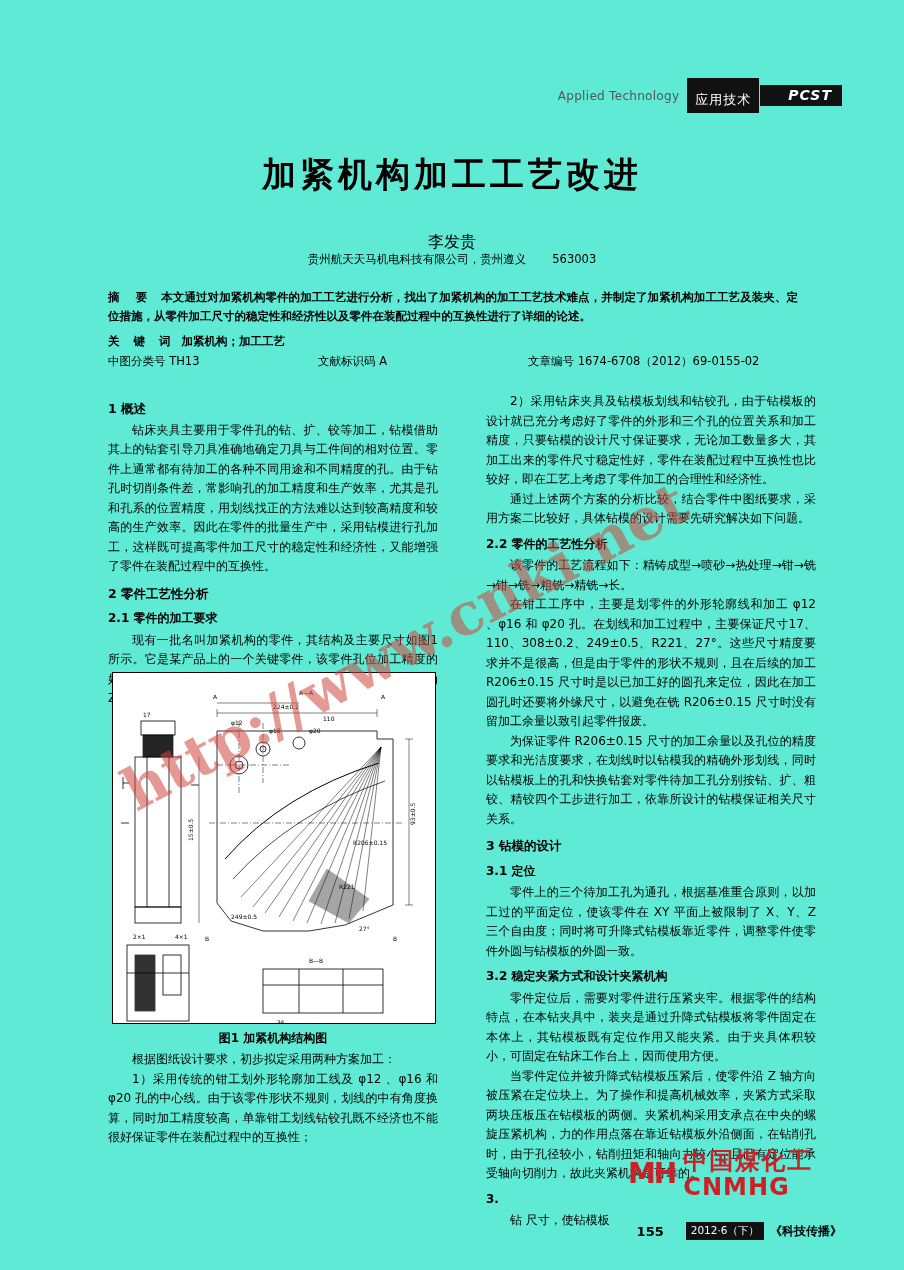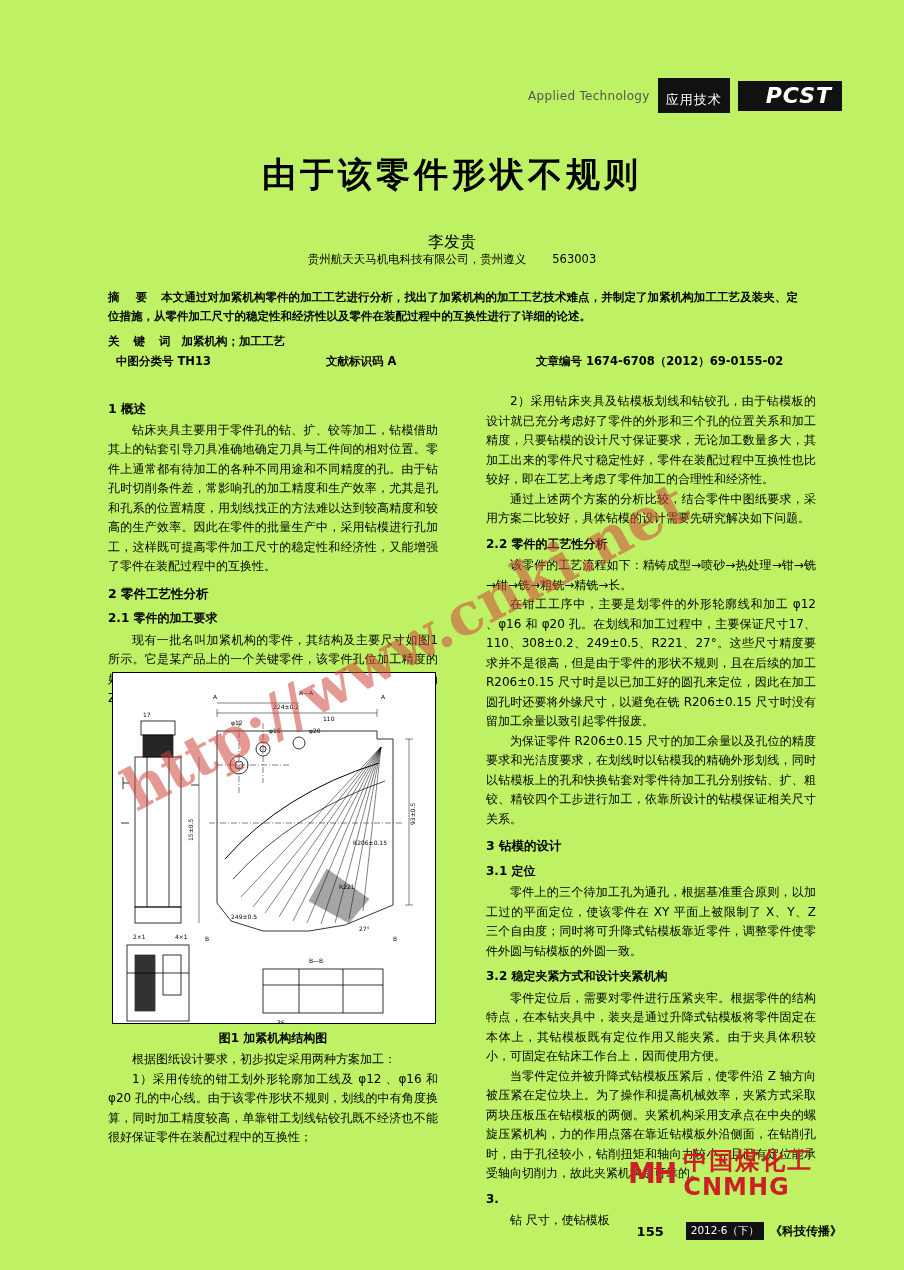--- a/index.html
+++ b/index.html
@@ -8,21 +8,21 @@
     background: #ffffff;
     font-family: "DejaVu Sans", "Liberation Sans", sans-serif;
     color: #000;
     position: relative;
     overflow: hidden;
   }
   .page {
     position: absolute;
     left: 0; top: 0;
     width: 904px; height: 1270px;
-    background: #bef264;
+    background: #5eead4;
   }
   
   .header {
     position: absolute;
     right: 62px; top: 78px;
     display: flex; align-items: center; gap: 0;
   }
   .header .applied {
     font-size: 12px; color: #555;
     font-family: "DejaVu Sans", sans-serif;
@@ -30,23 +30,23 @@
     padding-right: 8px;
   }
   .header .cn-badge {
     background: #111; color: #fff;
     font-size: 13px; font-weight: normal;
     padding: 13px 8px 4px 8px;
     letter-spacing: 1px;
   }
   .header .pcst {
     background: #111; color:#fff;
-    font-size: 22px; font-weight: bold; font-style: italic;
+    font-size: 14px; font-weight: bold; font-style: italic;
     padding: 2px 10px 3px 28px;
-    margin-left: 8px;
+    margin-left: 1px;
     letter-spacing: 1px;
   }
   
   .title {
     position: absolute;
     top: 152px; left: 0; width: 904px;
     text-align: center;
     font-size: 34px; font-weight: bold;
     letter-spacing: 4px;
   }
@@ -67,21 +67,21 @@
   .abs-line {
     font-size: 11.5px; line-height: 19px;
     text-align: justify; font-weight: bold;
   }
   .abs-label { font-weight: bold; letter-spacing: 6px; margin-right: 8px;}
   .kw {
     font-size: 11.5px; font-weight: bold; margin-top: 8px;
   }
   .kw .lbl { letter-spacing: 5px; margin-right: 6px; }
   .clsrow {
-    display:flex; font-size: 11.5px; font-weight: bold; margin-top: 5px; margin-left: 8px;
+    display:flex; font-size: 11.5px; font-weight: normal; margin-top: 5px;
   }
   .clsrow .c1 { width: 210px; }
   .clsrow .c2 { width: 220px; }
   
   .col {
     position: absolute;
     top: 392px;
     width: 330px;
     font-size: 12px;
     line-height: 19.5px;
@@ -155,21 +155,21 @@
 <body>
 
 <div class="page">
 
   <div class="header">
     <span class="applied">Applied Technology</span>
     <span class="cn-badge">应用技术</span>
     <span class="pcst">PCST</span>
   </div>
 
-  <div class="title">由于该零件形状不规则</div>
+  <div class="title">加紧机构加工工艺改进</div>
   <div class="author">李发贵</div>
   <div class="affil">
     <span>贵州航天天马机电科技有限公司，贵州遵义</span><span class="sp"></span><span>563003</span>
   </div>
 
   <div class="abs-wrap">
     <div class="abs-line">
       <span class="abs-label">摘 要</span><span>本文通过对加紧机构零件的加工工艺进行分析，找出了加紧机构的加工工艺技术难点，并制定了加紧机构加工工艺及装夹、定位措施，从零件加工尺寸的稳定性和经济性以及零件在装配过程中的互换性进行了详细的论述。</span>
     </div>
     <div class="kw">

